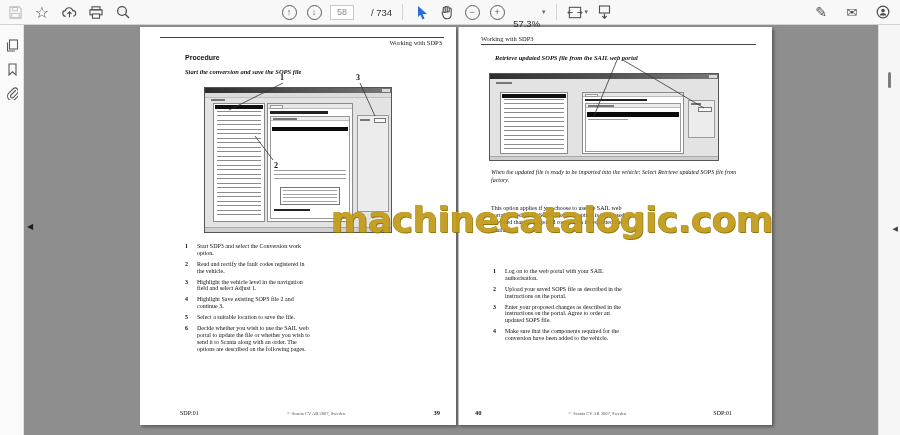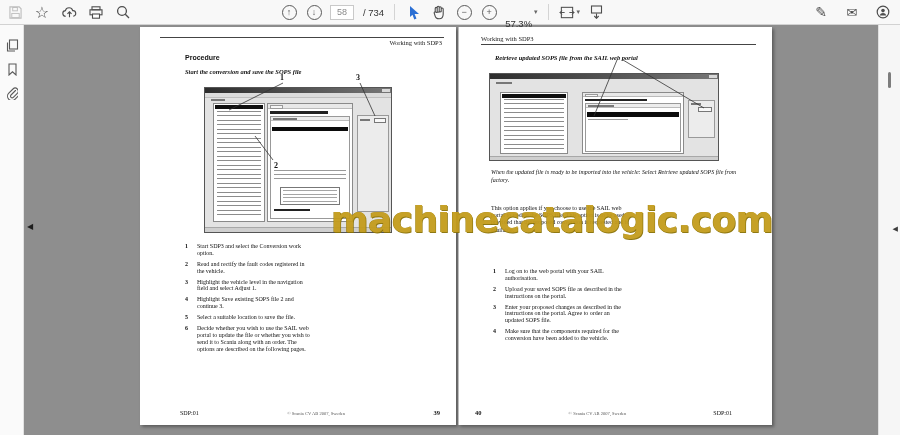--- a/index.html
+++ b/index.html
@@ -17,21 +17,21 @@
   .tbtn { width:18px; height:18px; display:flex; align-items:center; justify-content:center;
           color:#4d4d4d; font-size:13px; cursor:pointer; }
   .tbtn svg { display:block; }
   .tbtn.disabled { color:#bdbdbd; }
   .circ { width:15px; height:15px; border:1.3px solid #5a5a5a; border-radius:50%;
           display:flex; align-items:center; justify-content:center;
           font-size:9px; line-height:1; color:#5a5a5a; }
   .vsep { width:1px; height:16px; background:#d4d4d4; margin:0 3px; }
   .pagebox { min-width:24px; height:15px; border:1px solid #c9c9c9; background:#fff;
              color:#8a8a8a; font-size:9px; line-height:13px; text-align:center; padding:0 2px; }
-  .pagetotal { font-size:9.5px; color:#333; margin-left:2px; }
+  .pagetotal { font-size:9.5px; color:#333; margin-left:10px; }
   .zoomlabel { font-size:9.5px; color:#333;margin-top:23px; }
   .caret { font-size:7px; color:#666; margin-left:2px; }
   .glyph { font-size:12px; color:#4a4a4a; }
 
   
   .left-rail { position:absolute; top:25px; left:0; width:24px; height:410px;
                background:#fafafa; border-right:1px solid #e2e2e2; z-index:25; }
   .rail-btn { width:24px; height:24px; display:flex; align-items:center; justify-content:center;
               color:#5a5a5a; cursor:pointer; }
   .rail-btn:nth-child(1){ margin-top:8px; }

